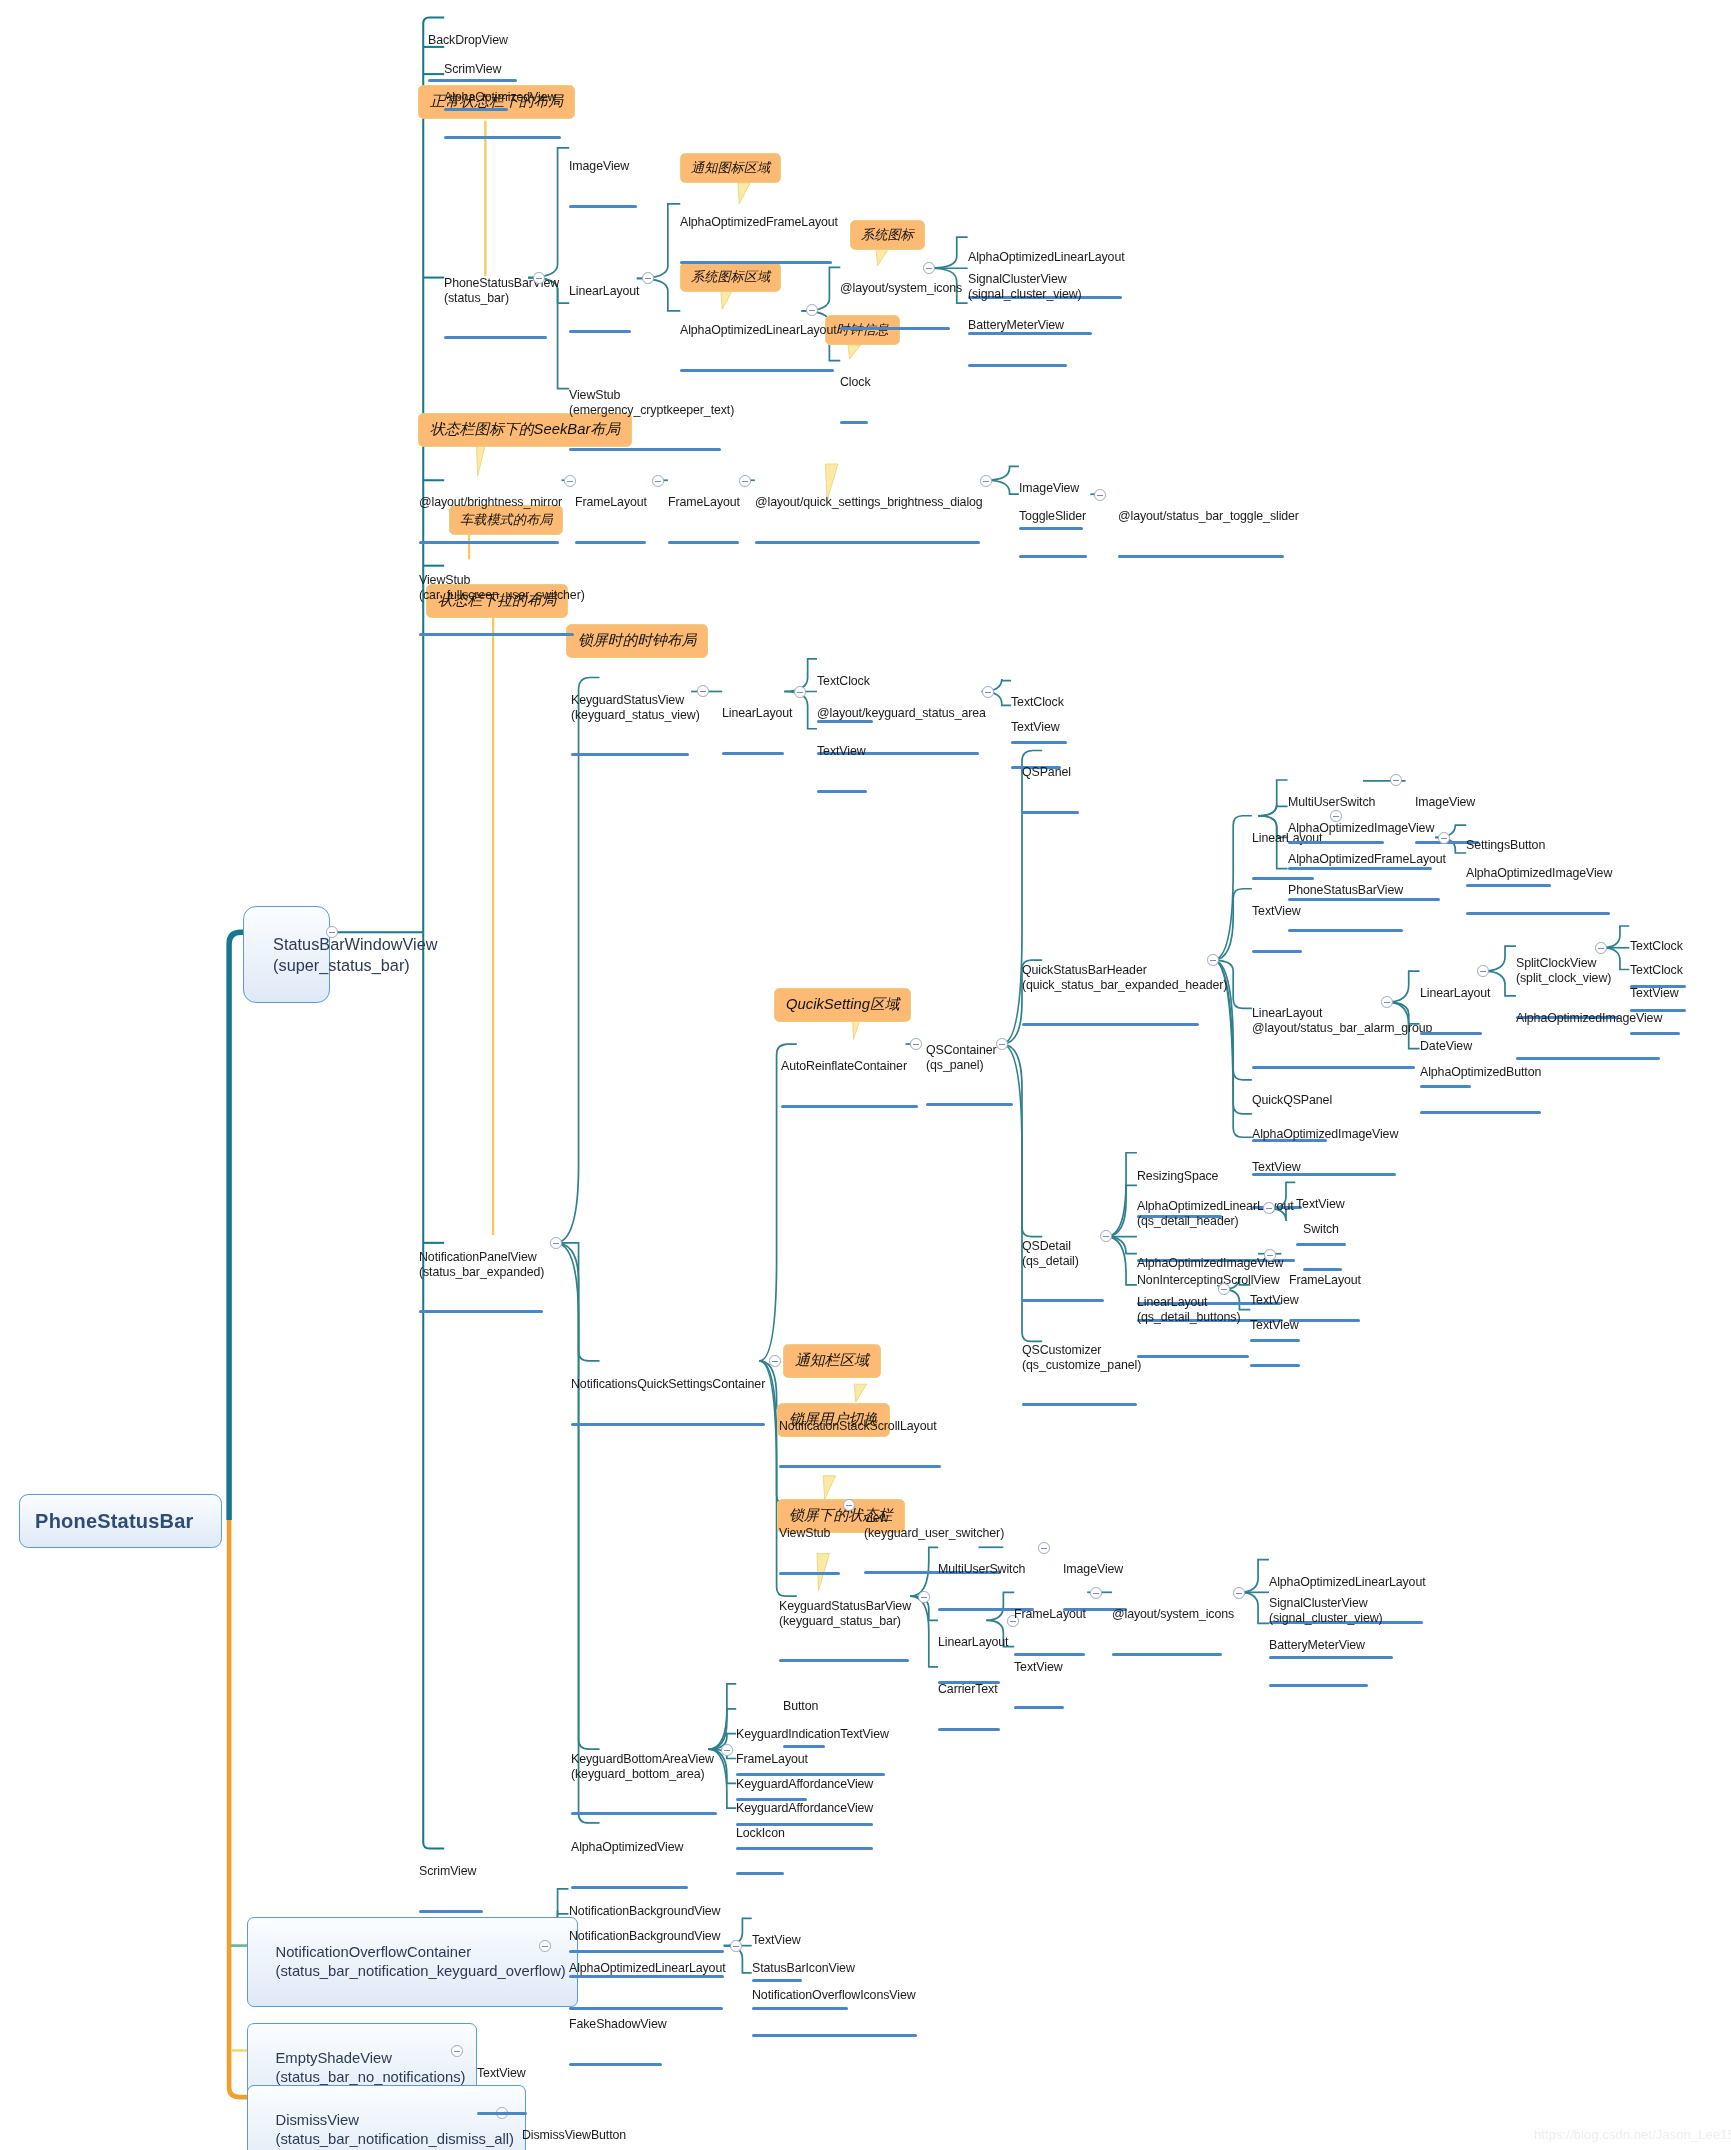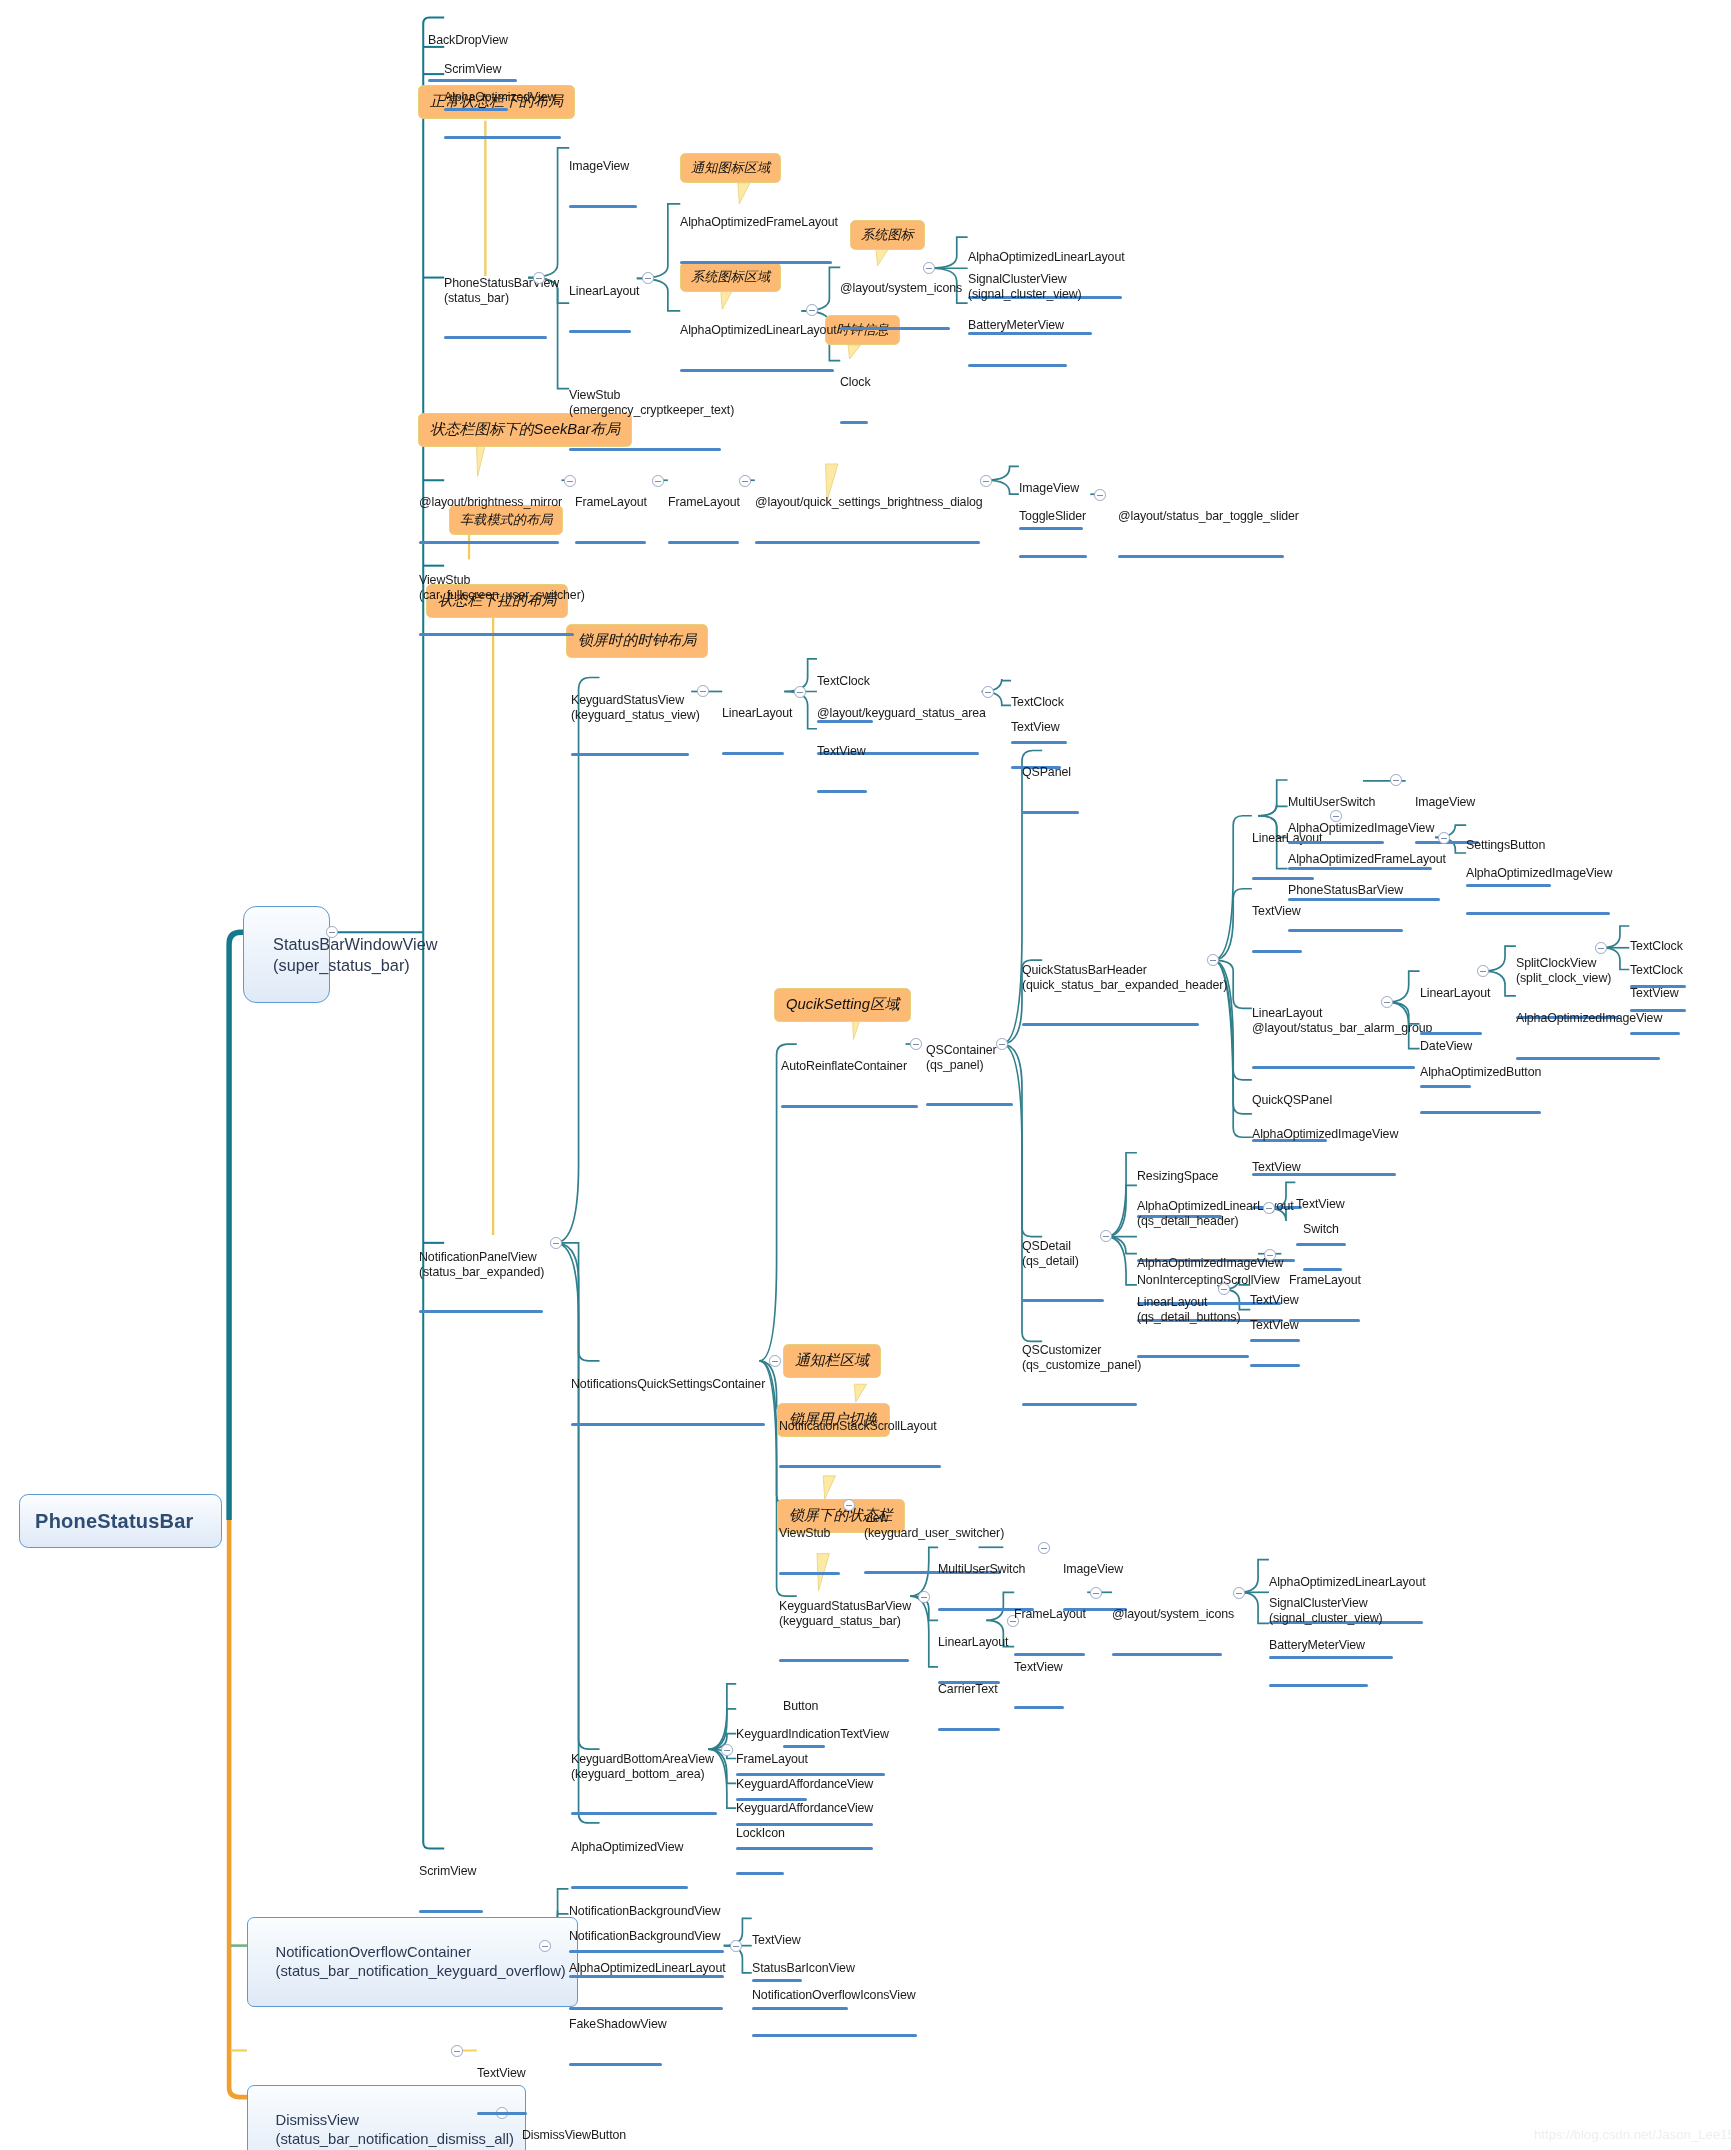--- a/index.html
+++ b/index.html
@@ -250,20 +250,24 @@
     <span class="t">(super_status_bar)</span>
   </div>
   <div class="collapse" style="left:326px;top:926px;"></div>
 
   <div class="boxed lvl3" style="left:247px;top:1917px;">
     <span class="t">NotificationOverflowContainer</span>
     <span class="t">(status_bar_notification_keyguard_overflow)</span>
   </div>
   <div class="collapse" style="left:539px;top:1940px;"></div>
 
+  <div class="boxed lvl3" style="left:247px;top:2023px;">
+    <span class="t">EmptyShadeView</span>
+    <span class="t">(status_bar_no_notifications)</span>
+  </div>
   <div class="collapse" style="left:451px;top:2045px;"></div>
 
   <div class="boxed lvl3" style="left:247px;top:2085px;">
     <span class="t">DismissView</span>
     <span class="t">(status_bar_notification_dismiss_all)</span>
   </div>
   <div class="collapse" style="left:496px;top:2107px;"></div>
 
   <div class="note big" style="left:418px;top:85px;">正常状态栏下的布局</div>
   <div class="note" style="left:680px;top:153px;">通知图标区域</div>

